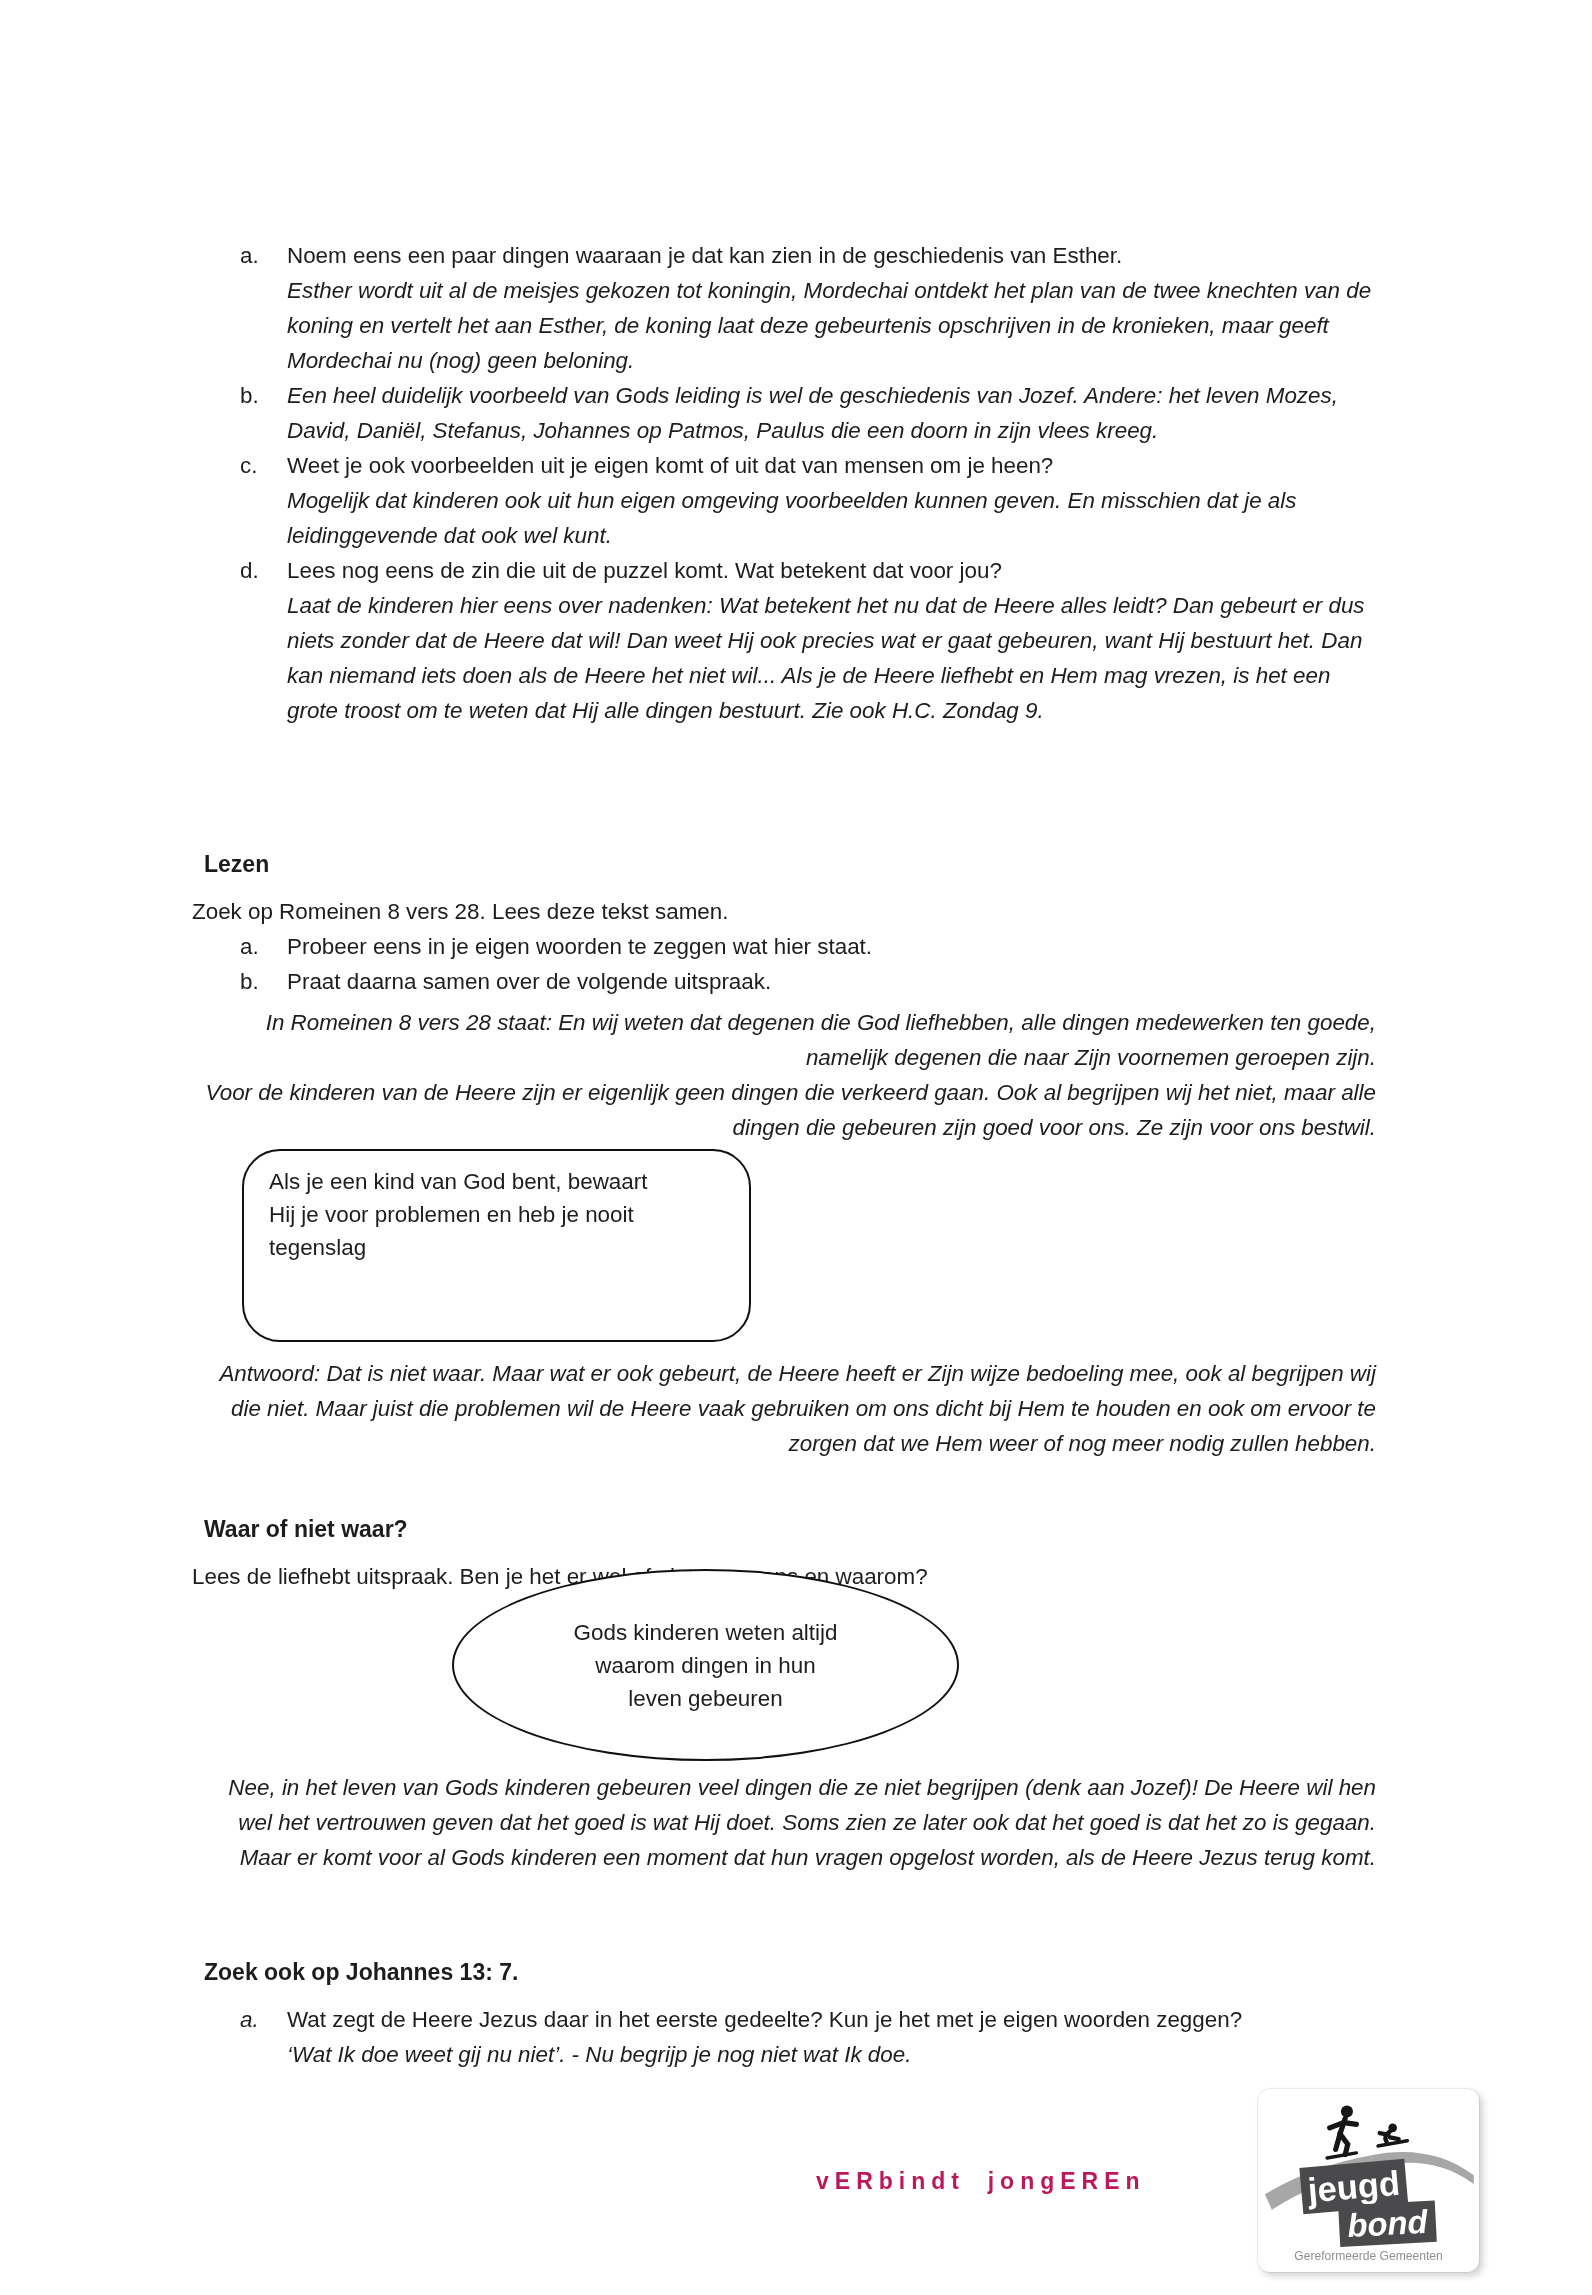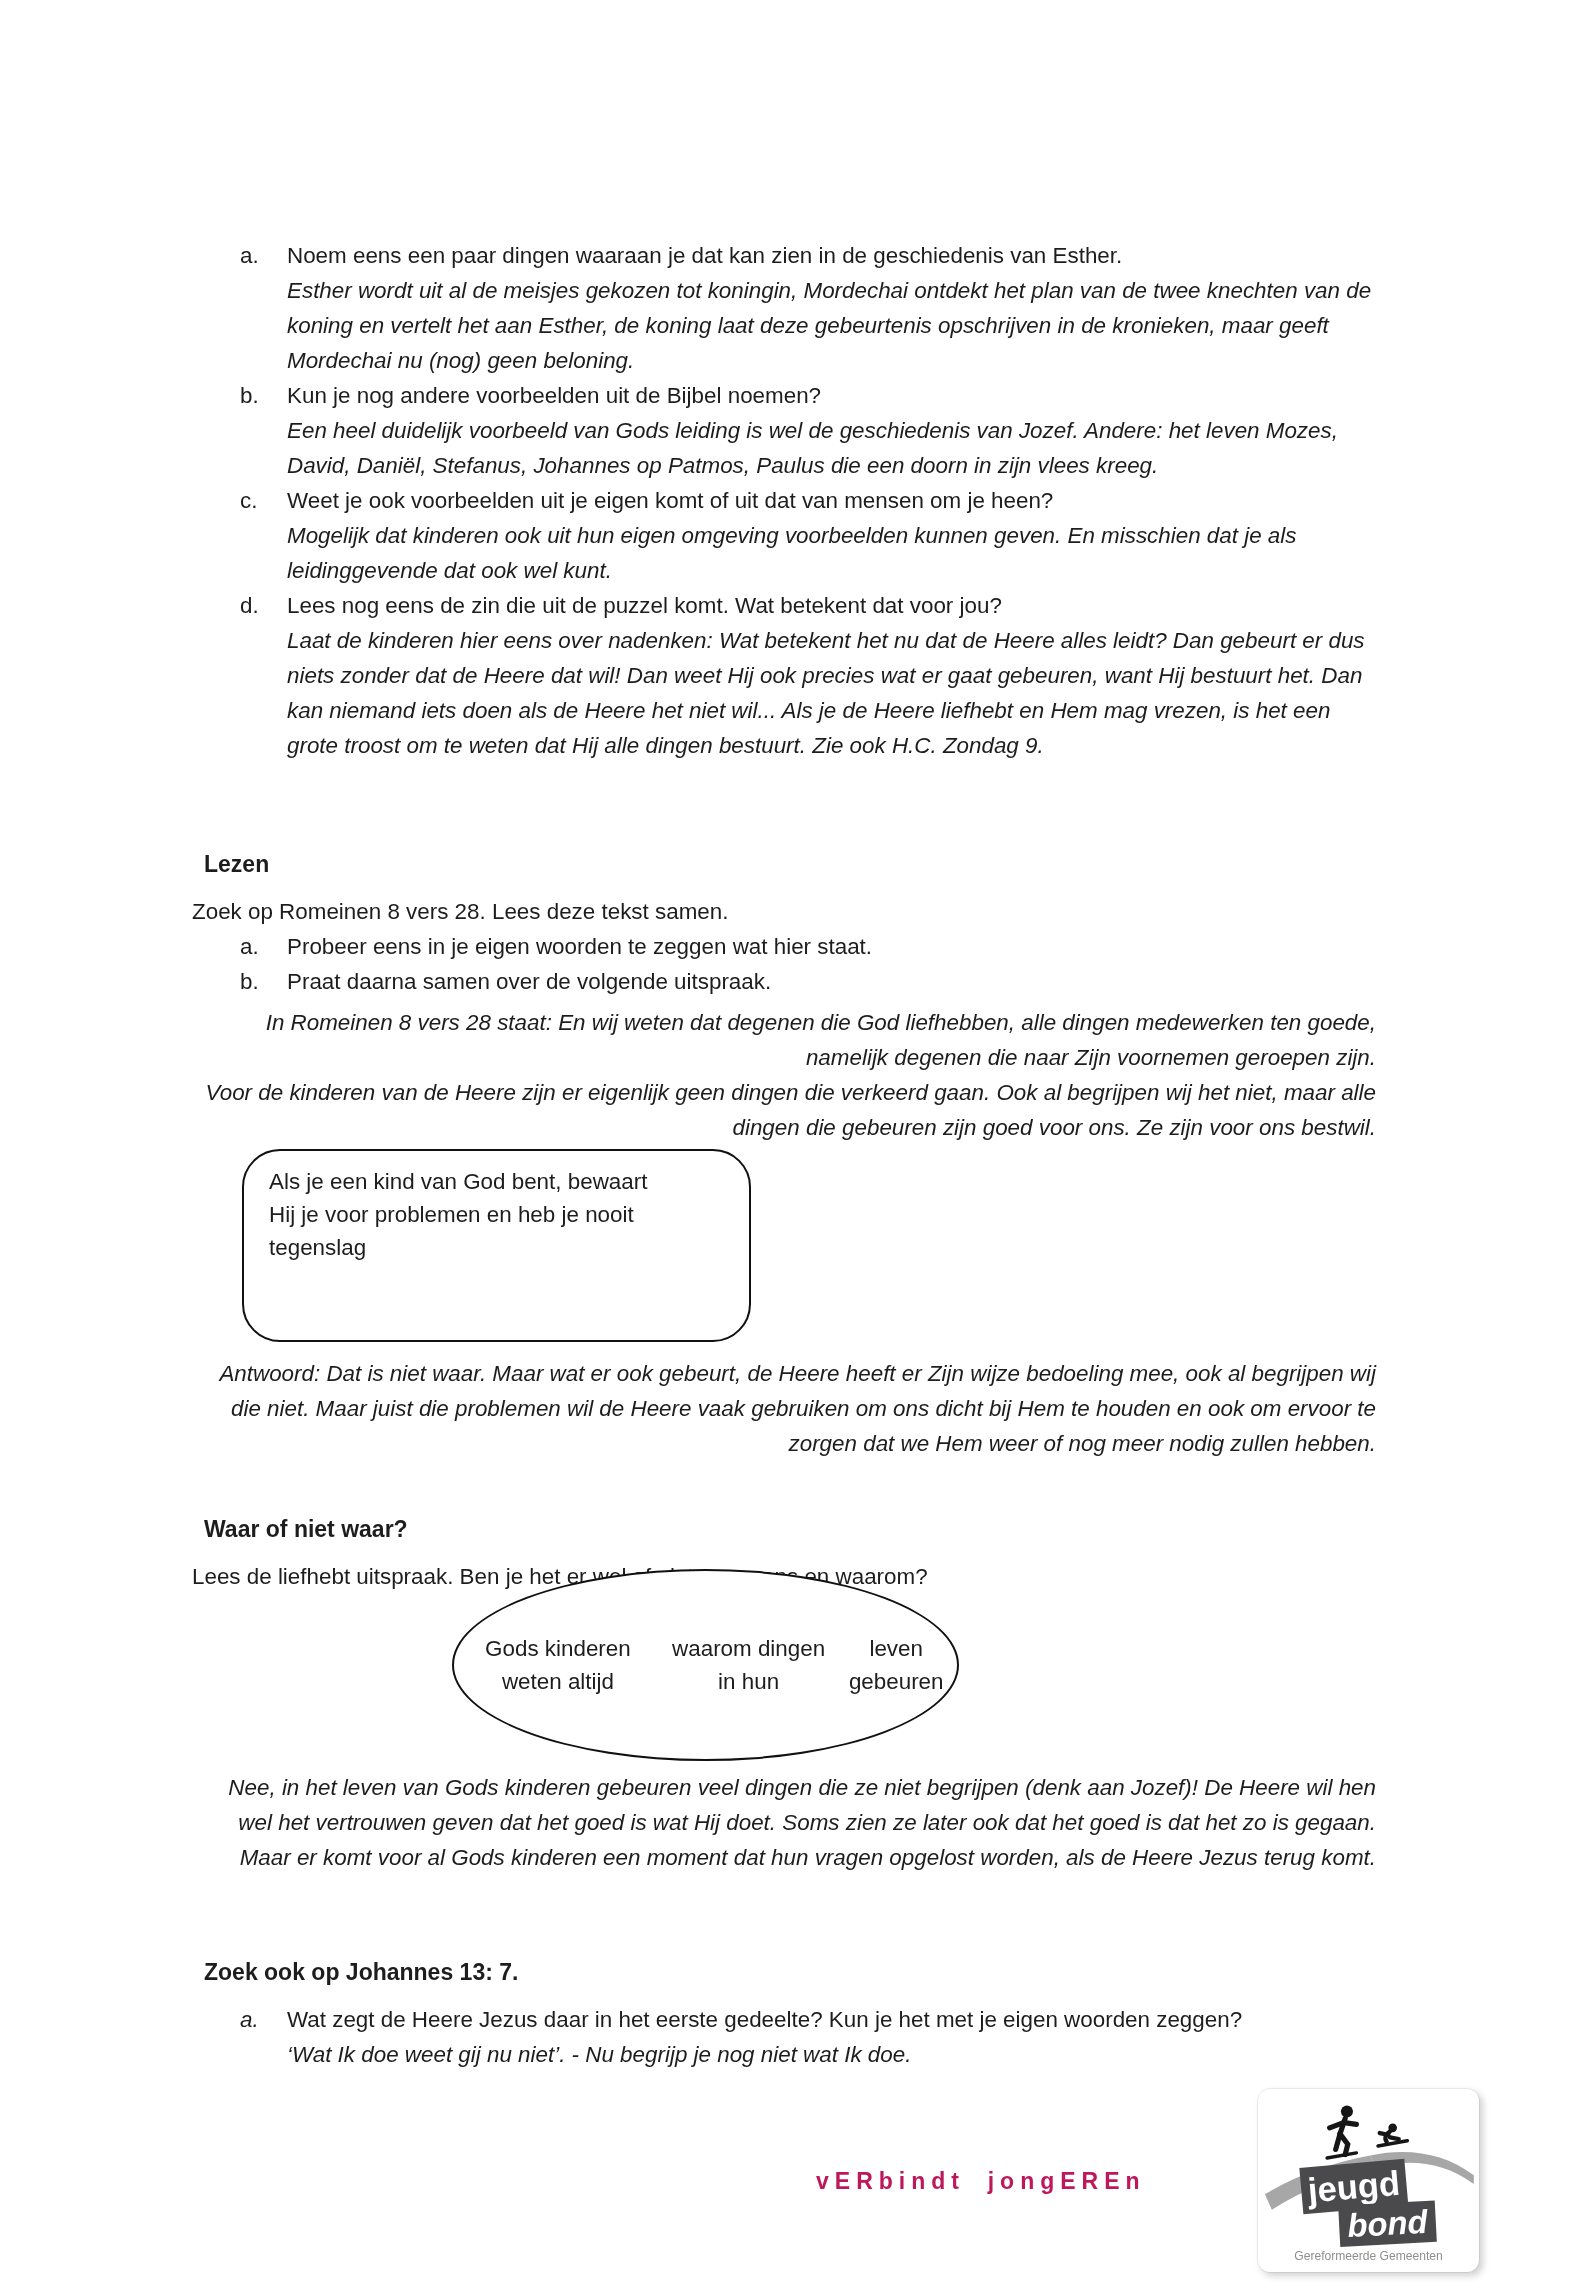--- a/index.html
+++ b/index.html
@@ -16,21 +16,21 @@
   .answer { font-style:italic; }
   .bubble {
     position:absolute; left:242px; top:1149px; width:509px; height:193px;
     border:2.6px solid #111; border-radius:38px; box-sizing:border-box;
     padding:14px 24px 0 25px; background:#fff;
   }
   .bubble .bline { line-height:33px; }
   .oval {
     position:absolute; left:452px; top:1569px; width:507px; height:192px;
     border:2.6px solid #111; border-radius:50%; box-sizing:border-box;
-    display:flex; flex-direction:row; align-items:center; justify-content:center;
+    display:flex; flex-direction:column; align-items:center; justify-content:center;
     text-align:center; background:#fff;
   }
   .oval .oline { line-height:33px; }
   .slogan {
     position:absolute; left:816px; top:2164px;
     font-size:23px; font-weight:bold; letter-spacing:6px; word-spacing:10.4px;
     color:#be185d; white-space:nowrap;
   }
   .logo-card {
     position:absolute; left:1258px; top:2089px; width:221px; height:183px;
@@ -44,21 +44,20 @@
 <div class="page">
 
   <section class="blk" style="top:238px">
     <div class="li">
       <span class="marker">a.</span>
       <div>Noem eens een paar dingen waaraan je dat kan zien in de geschiedenis van Esther.</div>
       <div class="answer">Esther wordt uit al de meisjes gekozen tot koningin, Mordechai ontdekt het plan van de twee knechten van de koning en vertelt het aan Esther, de koning laat deze gebeurtenis opschrijven in de kronieken, maar geeft Mordechai nu (nog) geen beloning.</div>
     </div>
     <div class="li">
       <span class="marker">b.</span>
-      <div>Kun je nog andere voorbeelden uit de Bijbel noemen?</div>
       <div class="answer">Een heel duidelijk voorbeeld van Gods leiding is wel de geschiedenis van Jozef. Andere: het leven Mozes, David, Daniël, Stefanus, Johannes op Patmos, Paulus die een doorn in zijn vlees kreeg.</div>
     </div>
     <div class="li">
       <span class="marker">c.</span>
       <div>Weet je ook voorbeelden uit je eigen komt of uit dat van mensen om je heen?</div>
       <div class="answer">Mogelijk dat kinderen ook uit hun eigen omgeving voorbeelden kunnen geven. En misschien dat je als leidinggevende dat ook wel kunt.</div>
     </div>
     <div class="li">
       <span class="marker">d.</span>
       <div>Lees nog eens de zin die uit de puzzel komt. Wat betekent dat voor jou?</div>

